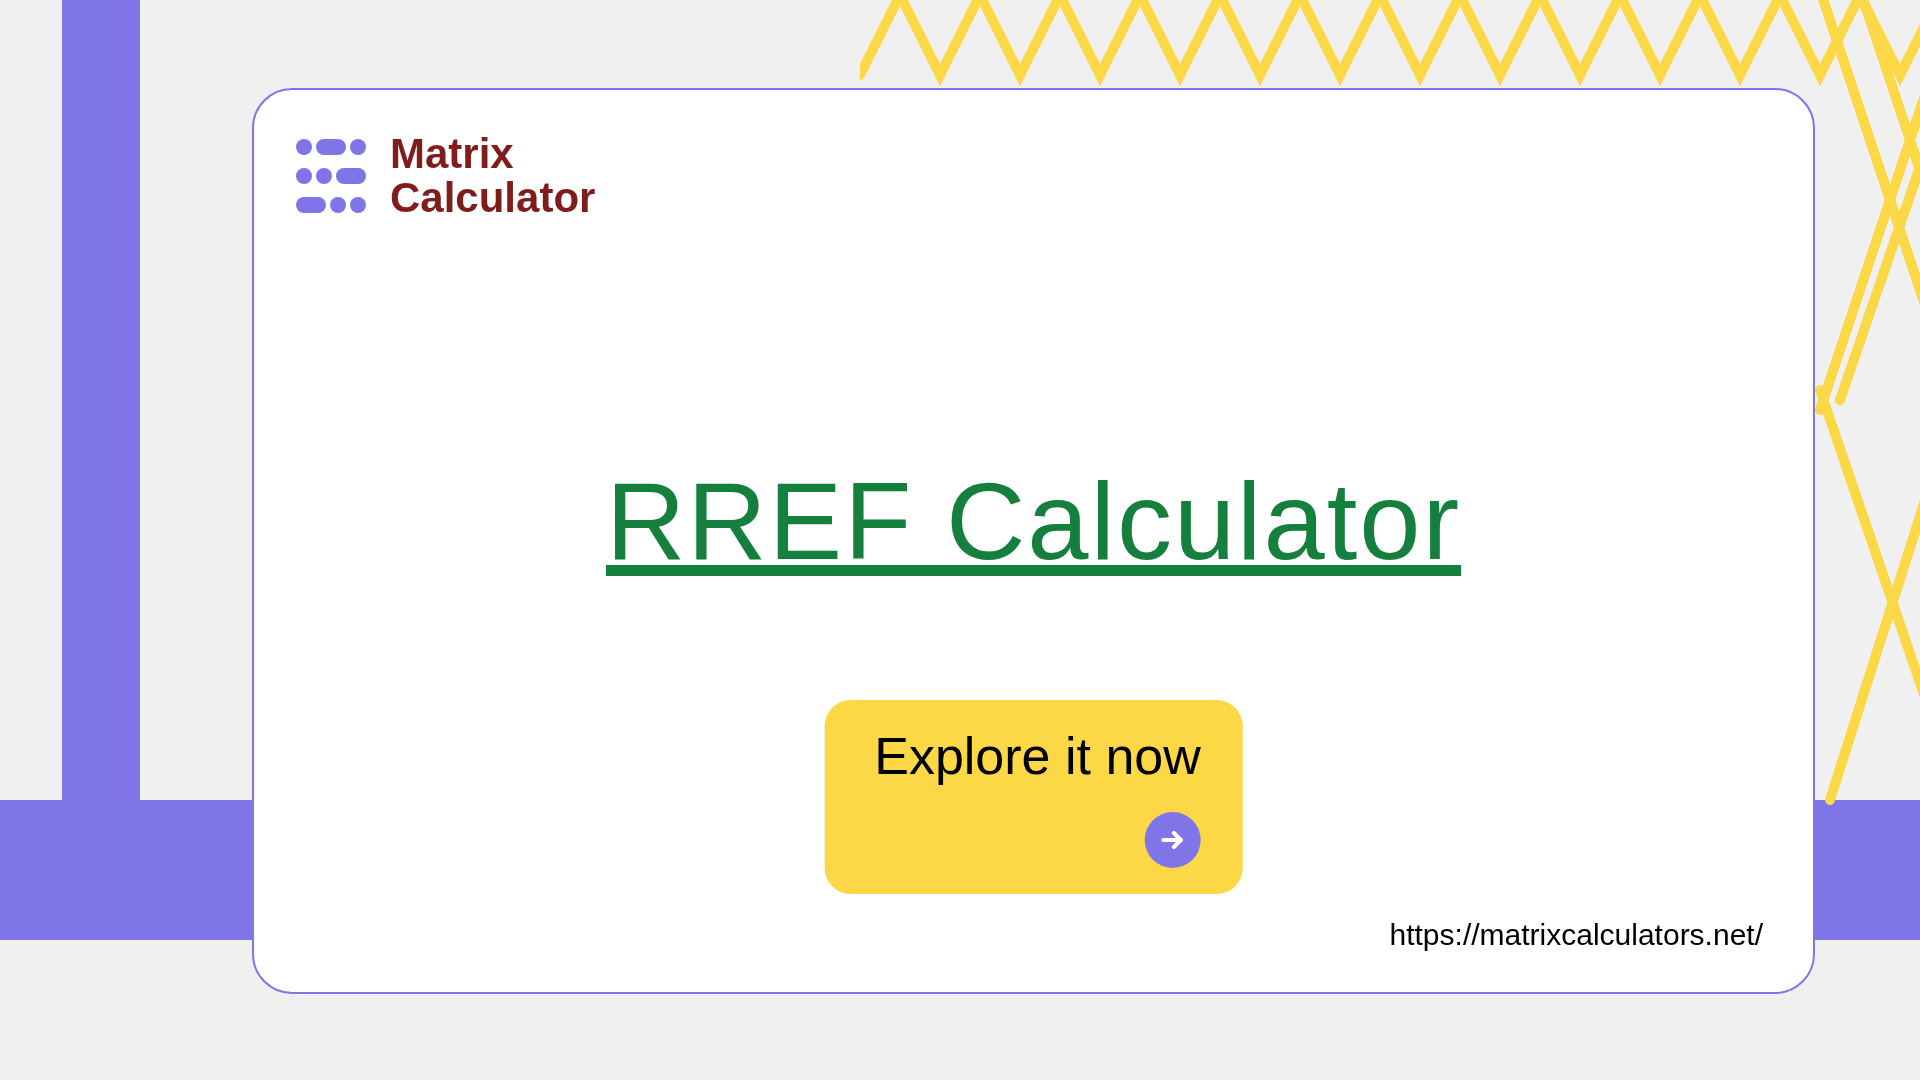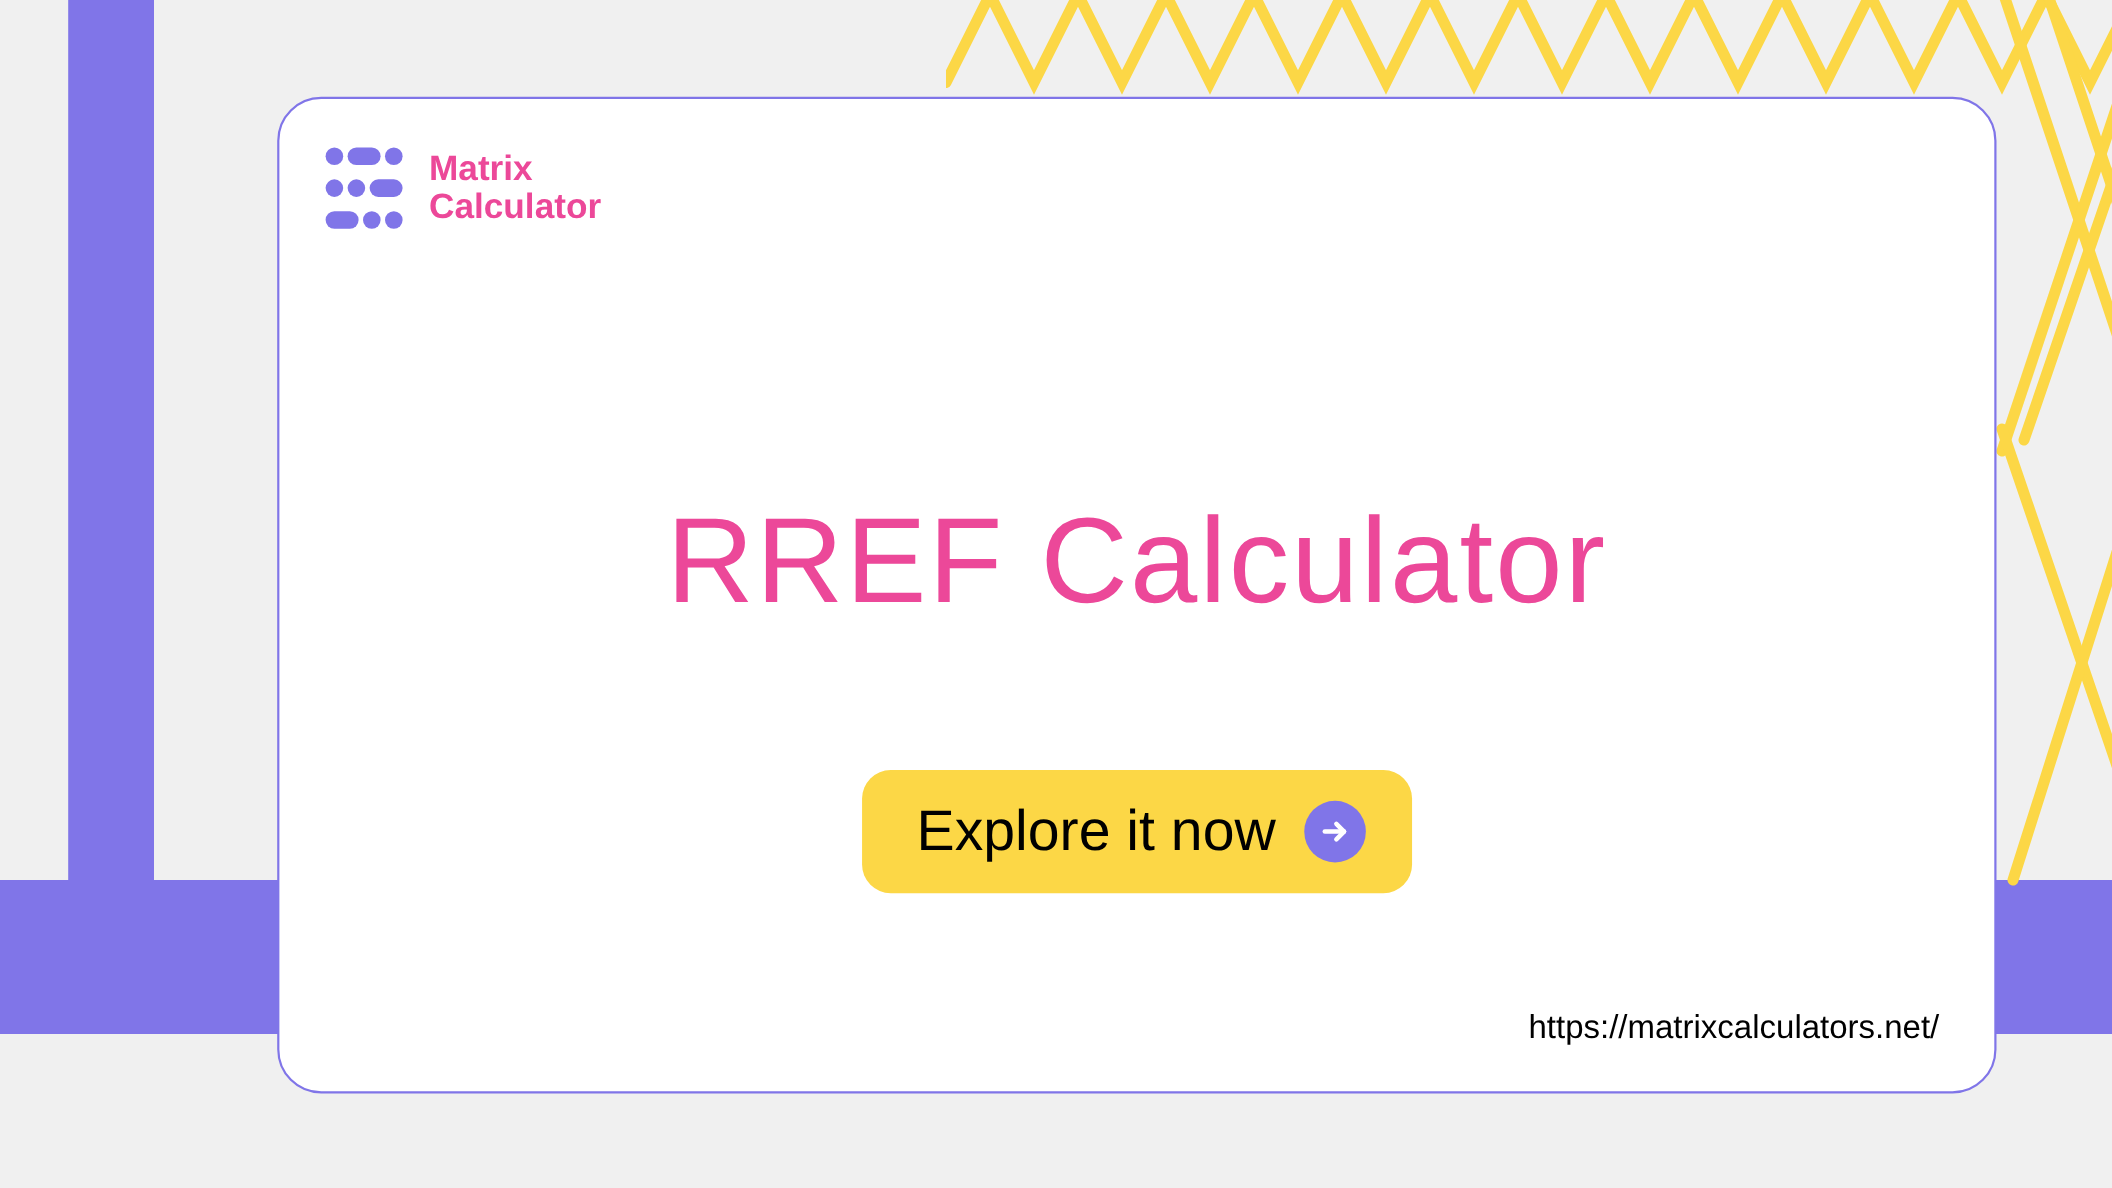--- a/index.html
+++ b/index.html
@@ -54,51 +54,53 @@
     display: flex;
     align-items: center;
     gap: 16px;
   }
   .logo-icon {
     width: 80px;
     height: 78px;
     position: relative;
   }
   .logo-text {
-    color: #ec4899;
-    font-size: 32px;
+    color: #7f1d1d;
+    font-size: 42px;
     line-height: 1.05;
     font-weight: 600;
     font-family: 'Comic Sans MS', cursive, sans-serif;
   }
   .title {
     position: absolute;
     left: 50%;
-    top: 356px;
+    top: 367px;
     transform: translateX(-50%);
     font-size: 110px;
     font-weight: 400;
-    color: #ec4899;
+    color: #15803d;
     letter-spacing: 2px;
     white-space: nowrap;
+    text-decoration: underline;
   }
   .cta-button {
     position: absolute;
     left: 50%;
     top: 610px;
     transform: translateX(-50%);
     background: #fcd746;
     border: none;
     border-radius: 26px;
     padding: 26px 42px 26px 50px;
     display: flex;
-    align-items: center;
+    align-items: flex-end;
     gap: 26px;
     cursor: pointer;
     font-family: inherit;
+    flex-direction: column;
   }
   .cta-label {
     font-size: 52px;
     color: #000;
     font-family: 'Comic Sans MS', cursive, sans-serif;
   }
   .cta-arrow {
     width: 56px;
     height: 56px;
     border-radius: 50%;

